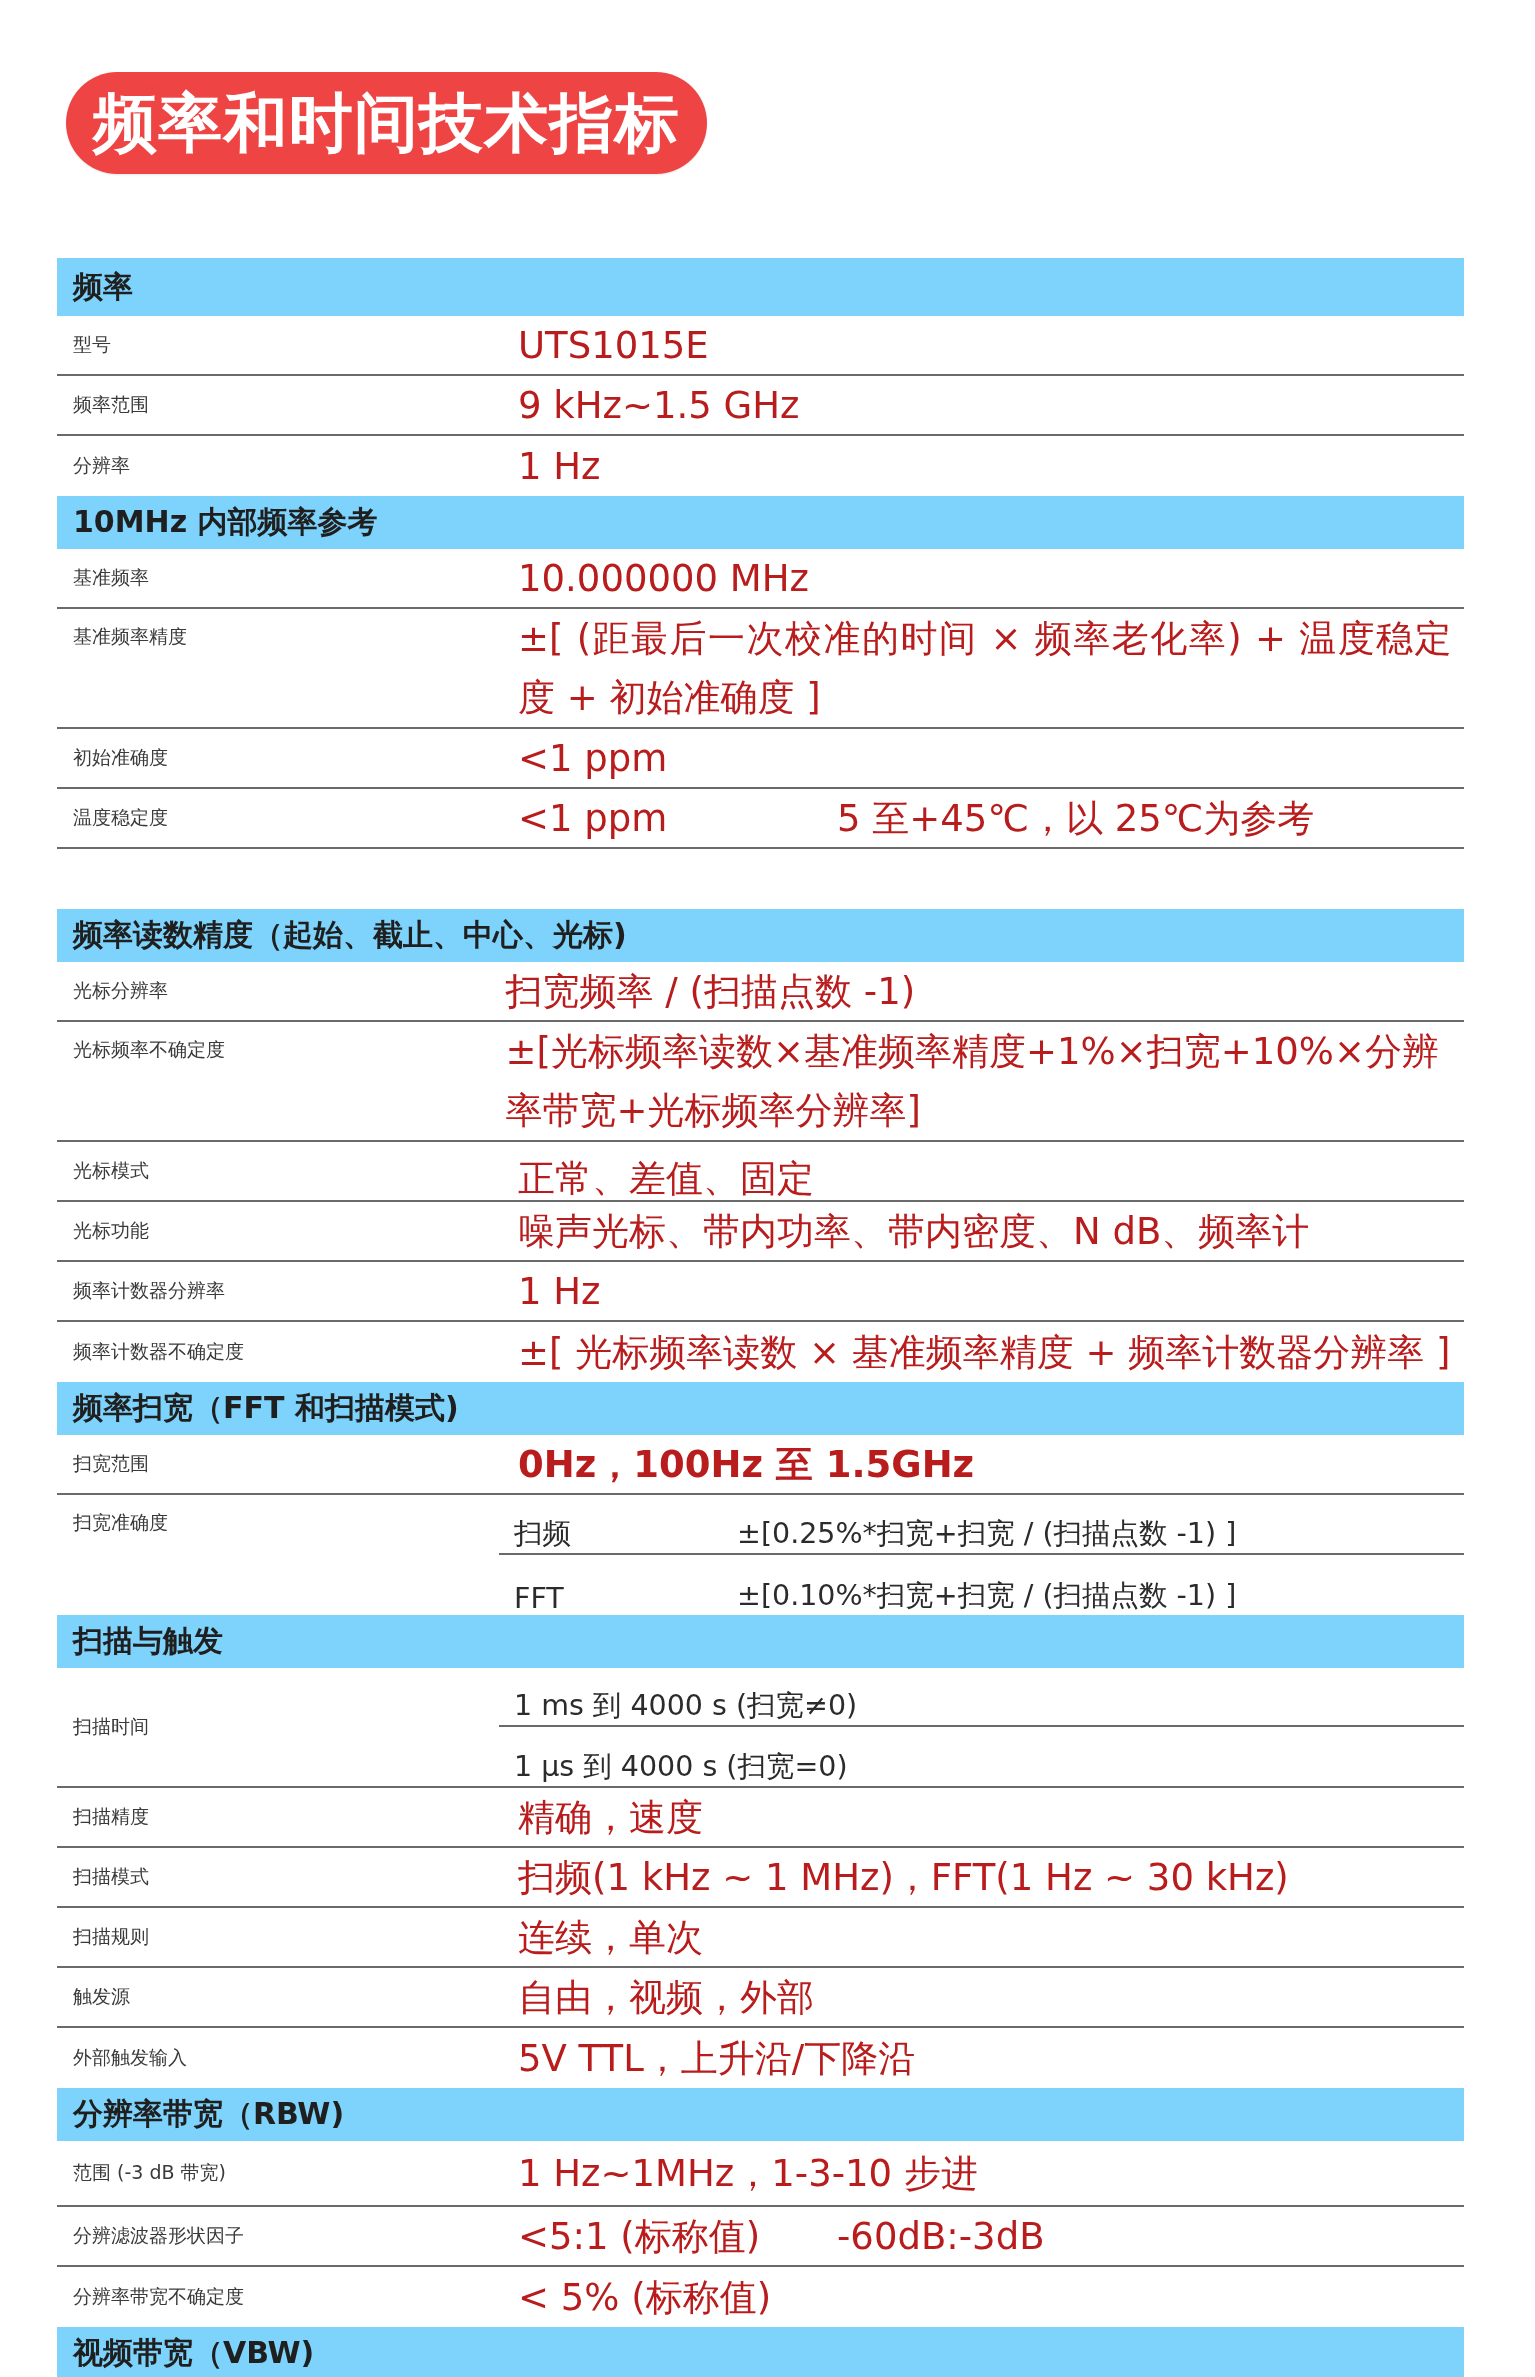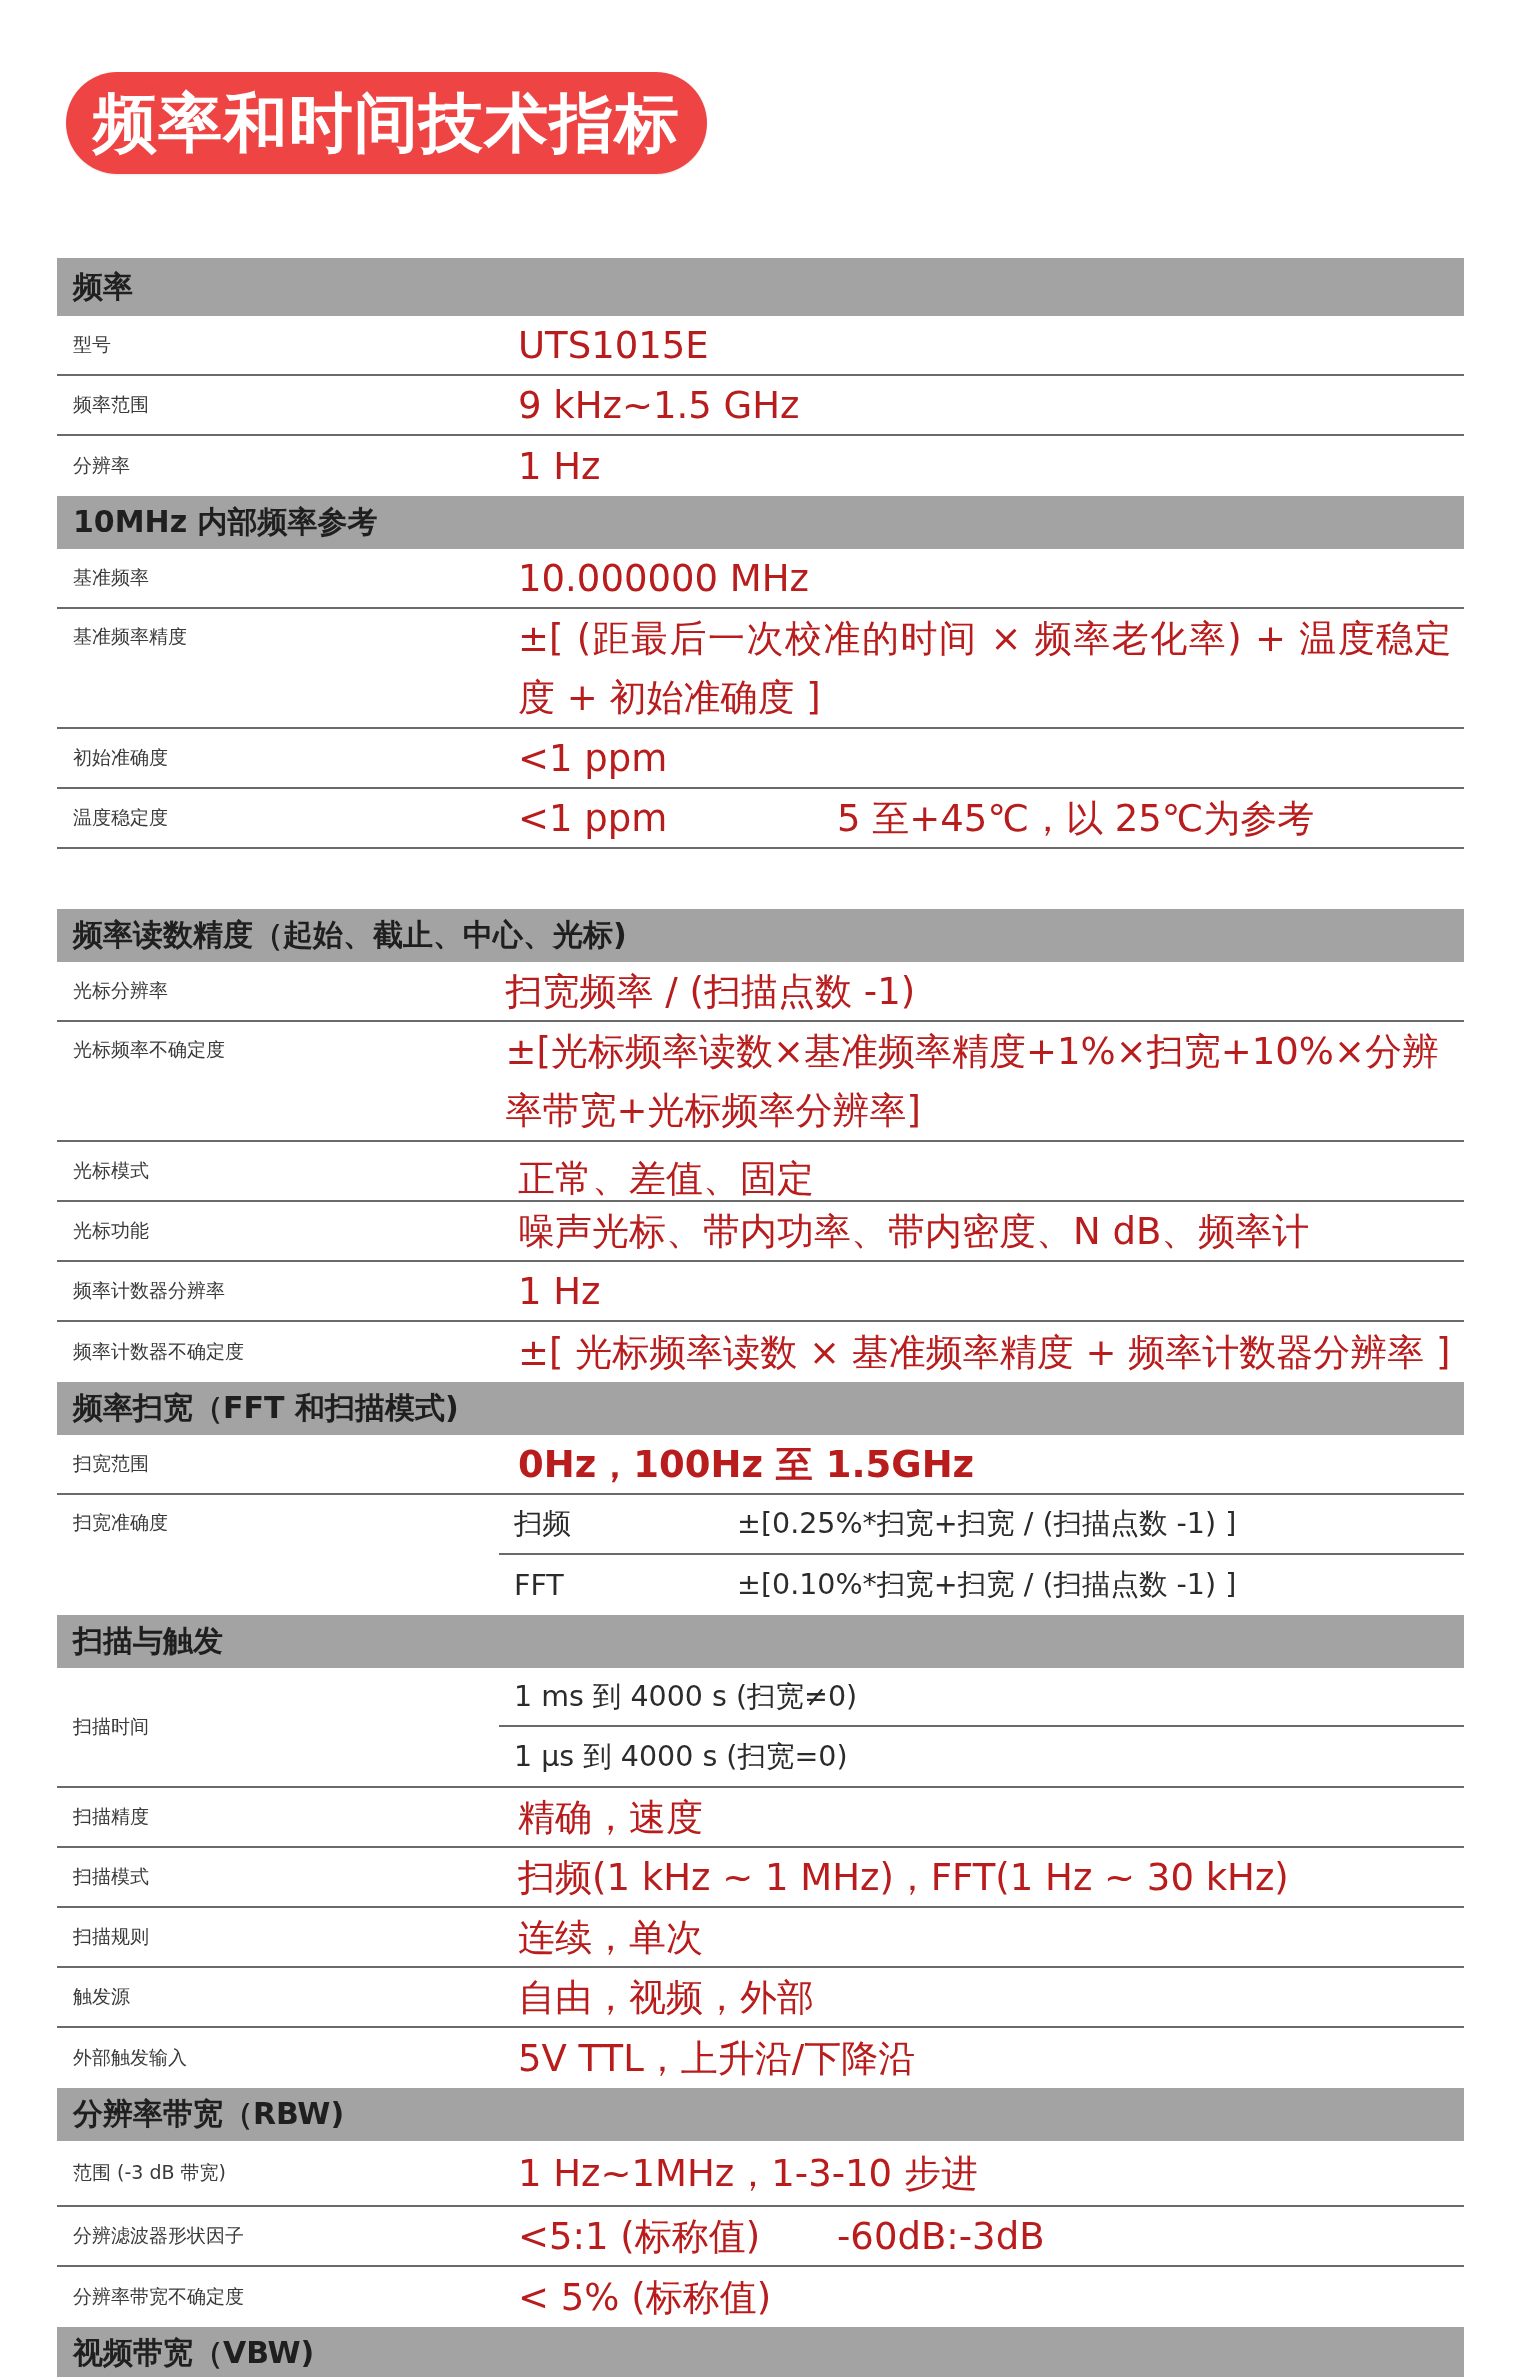--- a/index.html
+++ b/index.html
@@ -36,21 +36,21 @@
     line-height: 1;
     font-family: "DejaVu Sans", sans-serif;
   }
   .spec-table {
     position: absolute;
     left: 57px;
     top: 258px;
     width: 1407px;
   }
   .sec-header {
-    background: #a3a3a3;
+    background: #7dd3fc;
     height: 53px;
     display: flex;
     align-items: center;
     padding-left: 16px;
     font-weight: bold;
     font-size: 30px;
     color: #1f1f1f;
     box-sizing: border-box;
   }
   .row {
@@ -90,21 +90,21 @@
   .h194 { height: 120px; }
   .h106 { height: 66px; }
   .sub-wrap {
     flex: 1;
     display: flex;
     flex-direction: column;
   }
   .sub-row {
     display: flex;
     height: 60px;
-    align-items: center;
+    align-items: flex-end;
     font-size: 28.5px;
     box-sizing: border-box;
   }
   .sub-row.divided {
     border-bottom: 2.5px solid #6a6a6a;
   }
   .sub-row .sub-key {
     width: 238px;
     padding-left: 15px;
     box-sizing: border-box;

